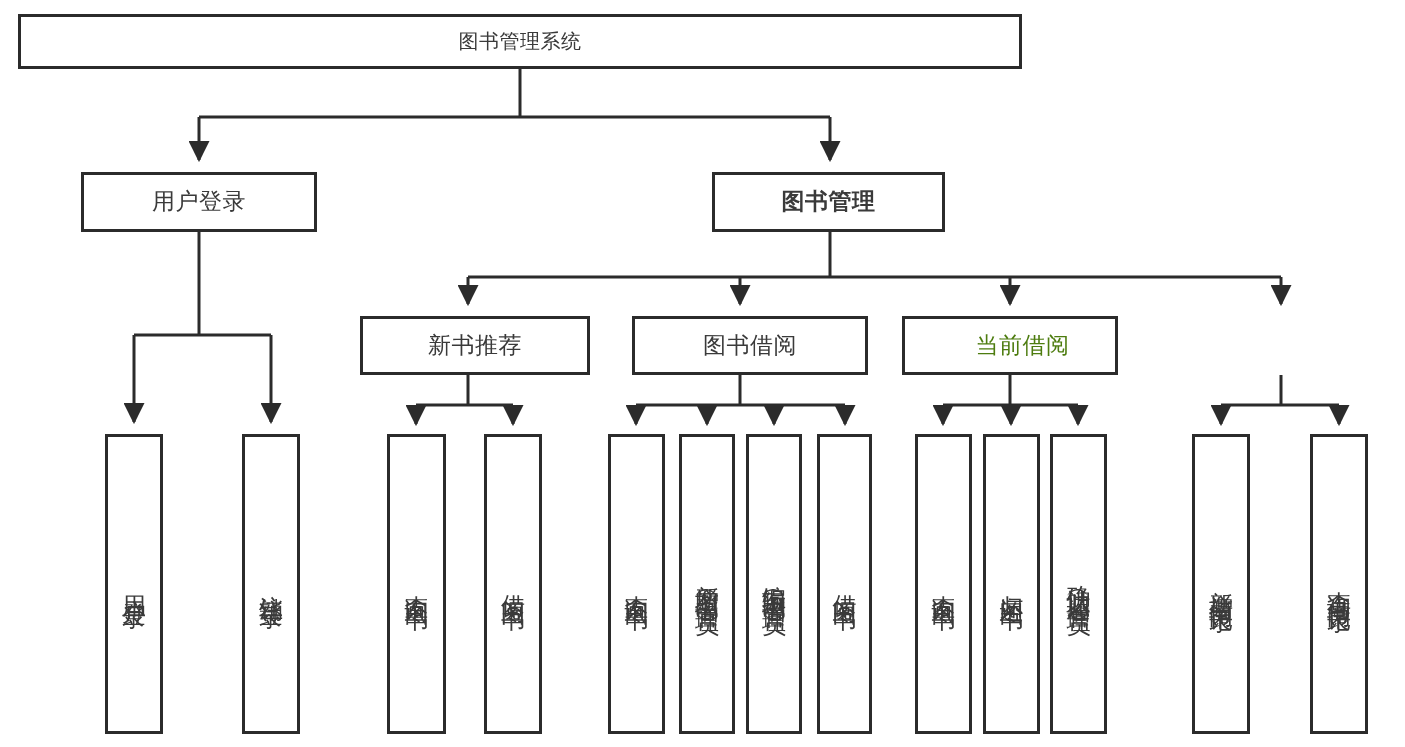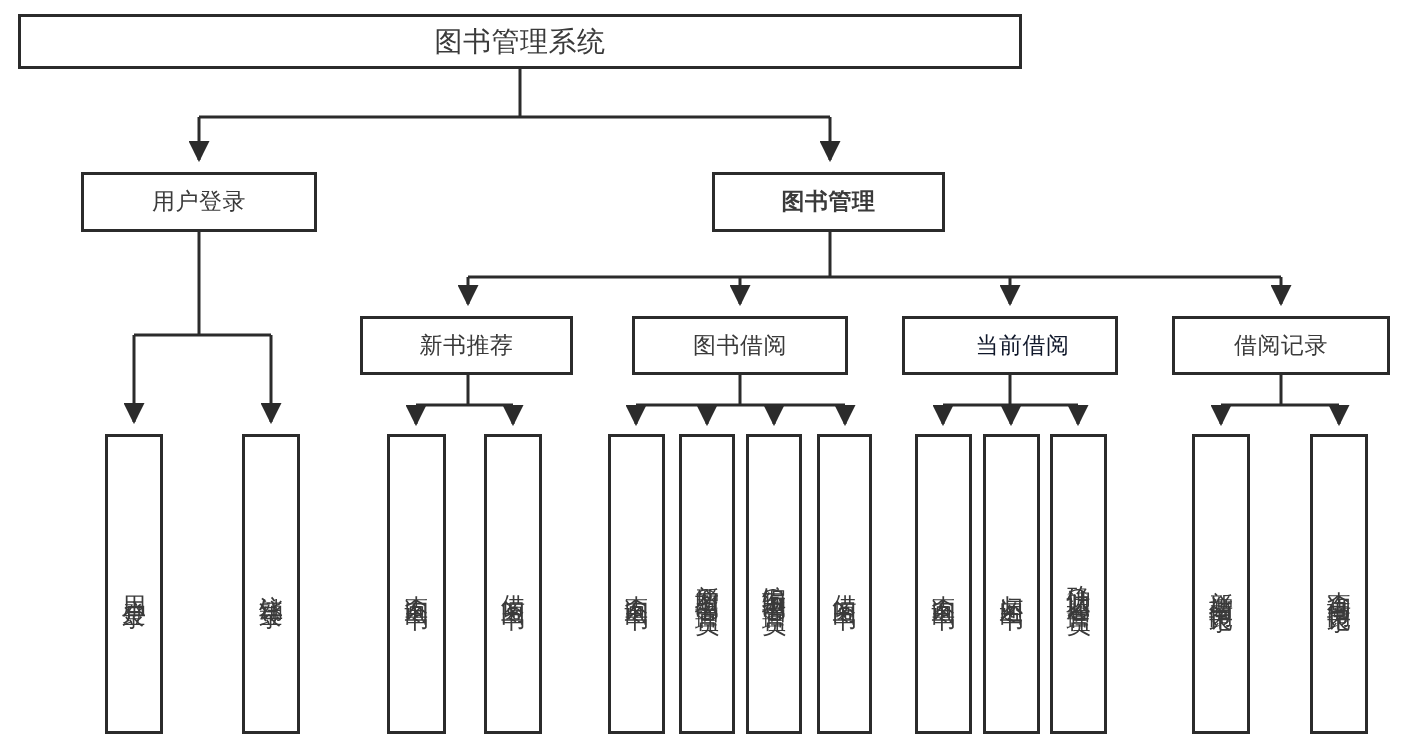--- a/index.html
+++ b/index.html
@@ -27,21 +27,21 @@
   }
   .node .lbl{
     display:block;
     line-height:1.18;
     letter-spacing:0.5px;
     text-align:center;
     white-space:pre;
   }
   
   .node.h .lbl{font-size:23px;}
-  .node.root .lbl{font-size:28px;}
+  .node.root .lbl{font-size:20px;}
   
   .node.v{
     border-width:3px;
     align-items:center;
     justify-content:center;
   }
   .node.v .lbl{
     writing-mode:vertical-rl;
     text-orientation:upright;
     font-size:24px;
@@ -122,31 +122,28 @@
     <span class="lbl">图书管理系统</span>
   </div>
 
   <div class="node h" style="left: 81px; top: 172px; width: 236px; height: 60px; border-color: rgb(43, 43, 43); color: rgb(58, 58, 58);">
     <span class="lbl">用户登录</span>
   </div>
   <div class="node h" style="left: 712px; top: 172px; width: 233px; height: 60px; border-color: rgb(43, 43, 43); color: rgb(58, 58, 58); font-weight: bold;">
     <span class="lbl">图书管理</span>
   </div>
 
-  <div class="node h" style="left: 360px; top: 316px; width: 213px; height: 59px; border-color: rgb(43, 43, 43); color: rgb(58, 58, 58);">
+  <div class="node h" style="left: 360px; top: 316px; width: 230px; height: 59px; border-color: rgb(43, 43, 43); color: rgb(58, 58, 58);">
     <span class="lbl">新书推荐</span>
   </div>
-  <div class="node h" style="left: 632px; top: 316px; width: 216px; height: 59px; border-color: rgb(43, 43, 43); color: rgb(58, 58, 58);">
+  <div class="node h" style="left: 632px; top: 316px; width: 236px; height: 59px; border-color: rgb(43, 43, 43); color: rgb(58, 58, 58);">
     <span class="lbl">图书借阅</span>
   </div>
-  <div class="node h" style="left: 902px; top: 316px; width: 216px; height: 59px; border-color: rgb(43, 43, 43); color: #0f172a; padding-left: 25px;">
+  <div class="node h" style="left: 902px; top: 316px; width: 216px; height: 59px; border-color: rgb(43, 43, 43); color: #4d7c0f; padding-left: 25px;">
     <span class="lbl">当前借阅</span>
-  </div>
-  <div class="node h" style="left: 1172px; top: 316px; width: 218px; height: 59px; border-color: rgb(43, 43, 43); color: rgb(58, 58, 58);">
-    <span class="lbl">借阅记录</span>
   </div>
 
   <div class="node v" style="left: 105px; top: 434px; width: 58px; height: 300px; border-color: rgb(43, 43, 43); color: rgb(58, 58, 58);">
     <span class="lbl">用户登录</span>
   </div>
   <div class="node v" style="left: 242px; top: 434px; width: 58px; height: 300px; border-color: rgb(43, 43, 43); color: rgb(58, 58, 58);">
     <span class="lbl">注销登录</span>
   </div>
   <div class="node v" style="left: 387px; top: 434px; width: 59px; height: 300px; border-color: rgb(43, 43, 43); color: rgb(58, 58, 58);">
     <span class="lbl">查询图书</span>

